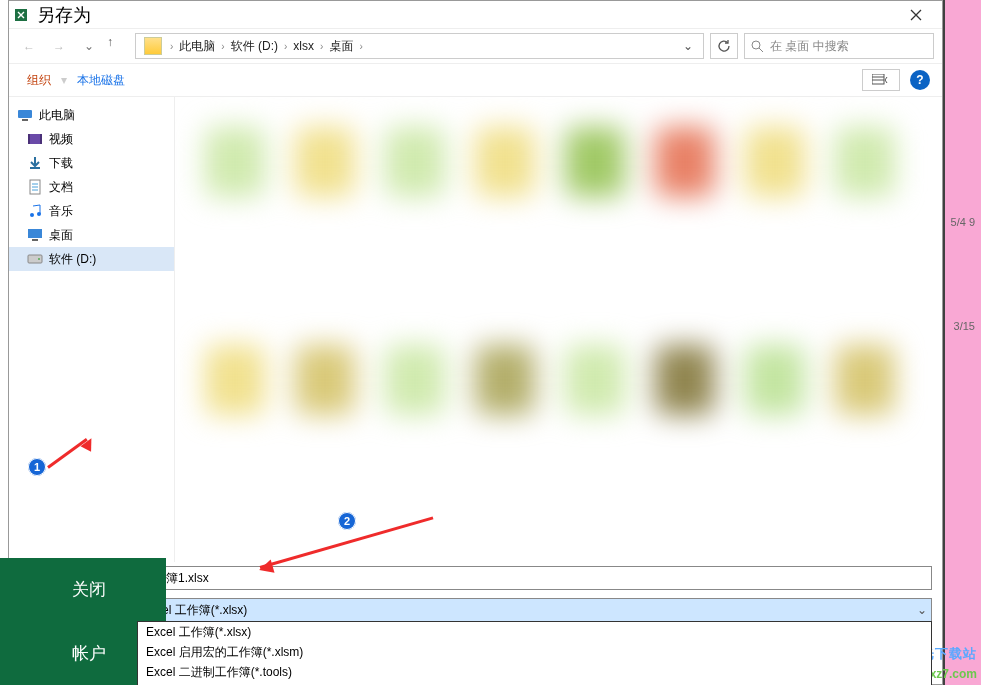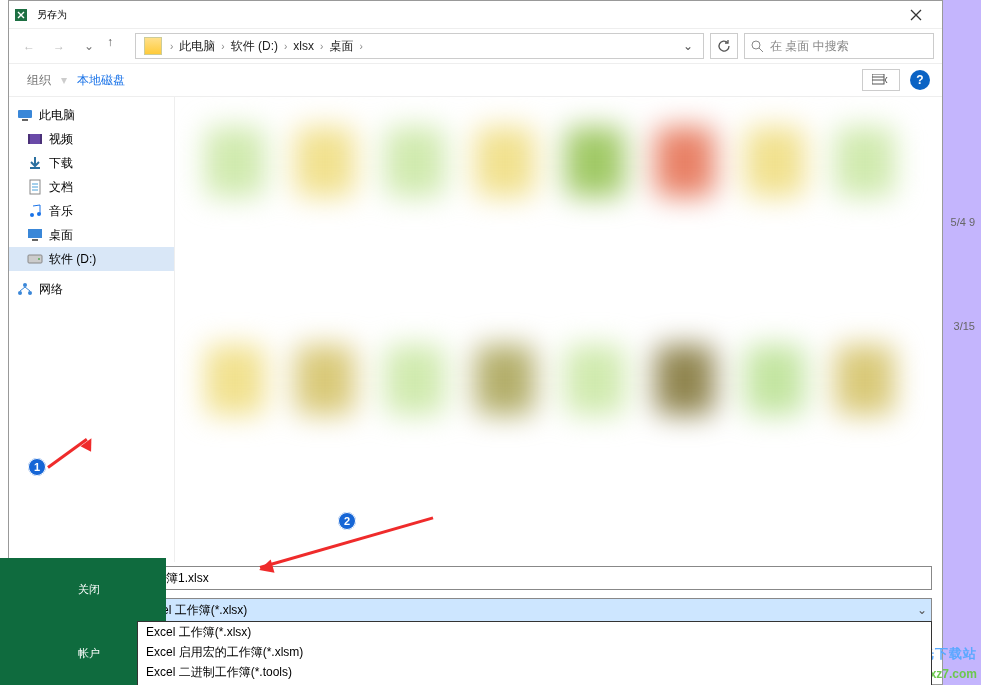--- a/index.html
+++ b/index.html
@@ -1,36 +1,36 @@
 <!DOCTYPE html>
 <html><head>
 <meta charset="utf-8">
 <style>
 * { box-sizing: border-box; margin: 0; padding: 0; }
 body { font-family: "Microsoft YaHei", "Segoe UI", sans-serif; font-size: 12px; background: #fff; width: 981px; height: 685px; overflow: hidden; position: relative; }
-.bg-right { position: absolute; top: 0; right: 0; width: 40px; height: 100%; background: #c4b5fd; border-left: 2px solid #404040; }
+.bg-right { position: absolute; top: 0; right: 0; width: 40px; height: 100%; background: #f9a8d4; border-left: 4px solid #404040; }
 .bg-right .date1 { position: absolute; right: 6px; top: 216px; color: #666; font-size: 11px; }
 .bg-right .date2 { position: absolute; right: 6px; top: 320px; color: #666; font-size: 11px; }
 .dialog { position: absolute; left: 8px; top: 0; width: 935px; height: 685px; background: #fff; border: 1px solid #999; display: flex; flex-direction: column; }
 .titlebar { height: 28px; display: flex; align-items: center; padding: 0 6px; border-bottom: 1px solid #eee; }
 .titlebar .excel-icon { width: 16px; height: 16px; margin-right: 6px; }
-.titlebar .title { flex: 1; font-size: 10px; }
+.titlebar .title { flex: 1; font-size: 18px; }
 .titlebar .close { width: 40px; height: 24px; display: flex; align-items: center; justify-content: center; cursor: pointer; font-size: 14px; }
 .navbar { height: 34px; display: flex; align-items: center; padding: 2px 8px; gap: 6px; }
 .nav-arrow { width: 24px; height: 24px; display: flex; align-items: center; justify-content: center; color: #bbb; border-radius: 2px; }
 .nav-up { width: 22px; height: 22px; color: #555; }
 .breadcrumb { flex: 1; height: 26px; border: 1px solid #ccc; display: flex; align-items: center; padding: 0 4px; background: #fff; }
 .breadcrumb .pc-icon { width: 18px; height: 18px; margin: 0 4px; background: linear-gradient(#ffe08a, #ffcb3a); border: 1px solid #cc9; }
 .breadcrumb span.sep { color: #888; margin: 0 4px; font-size: 10px; }
 .breadcrumb span.seg { color: #222; padding: 2px 2px; }
 .bc-drop { margin-left: auto; color: #555; padding: 0 6px; }
 .refresh { width: 28px; height: 26px; border: 1px solid #ccc; display: flex; align-items: center; justify-content: center; color: #555; }
 .search { width: 190px; height: 26px; border: 1px solid #ccc; display: flex; align-items: center; padding: 0 6px; gap: 6px; color: #888; }
 .toolbar { height: 34px; display: flex; align-items: center; padding: 0 12px; border-top: 1px solid #eee; border-bottom: 1px solid #eee; gap: 4px; }
-.toolbar .org { color: #737373; padding: 4px 6px; }
+.toolbar .org { color: #c2410c; padding: 4px 6px; }
 .toolbar .sep { color: #ccc; }
 .toolbar .newf { color: #1a73e8; padding: 4px 6px; }
 .toolbar .spacer { flex: 1; }
 .toolbar .view { width: 38px; height: 22px; border: 1px solid #ccc; margin-right: 6px; display: flex; align-items: center; justify-content: center; }
 .toolbar .help { width: 20px; height: 20px; border-radius: 50%; background: #0b63c4; color: #fff; display: flex; align-items: center; justify-content: center; font-size: 12px; font-weight: bold; }
 .body { flex: 1; display: flex; min-height: 0; }
 .tree { width: 166px; border-right: 1px solid #eee; padding: 6px 0; overflow: auto; }
 .tree-item { display: flex; align-items: center; height: 24px; padding: 0 8px 0 18px; gap: 6px; cursor: default; }
 .tree-item.sel { background: #d9e7f7; }
 .tree-item .ticon { width: 16px; height: 16px; }
@@ -44,21 +44,21 @@
 .type-box { flex: 1; height: 24px; border: 1px solid #888; background: #cde6ff; display: flex; align-items: center; padding: 0 6px; color: #000; position: relative; }
 .type-box .chev { position: absolute; right: 4px; color: #555; }
 .dropdown { position: absolute; left: 128px; right: 10px; top: 27px; background: #fff; border: 1px solid #333; z-index: 5; }
 .dropdown .opt { padding: 2px 8px; font-size: 12px; line-height: 16px; color: #000; white-space: nowrap; }
 .author-row { display: flex; padding: 4px 10px 8px; gap: 6px; }
 .author-row .lbl { width: 110px; text-align: right; color: #666; }
 .footer { display: flex; align-items: center; padding: 6px 10px; gap: 8px; }
 .footer .hide { color: #333; margin-left: 6px; }
 .footer .caret { color: #555; width: 14px; display: inline-block; text-align: center; }
 .sidebar-green { position: absolute; left: 0; top: 558px; width: 166px; height: 127px; background: #0f6b3e; color: #fff; display: flex; flex-direction: column; align-items: center; }
-.sidebar-green .item { height: 50%; display: flex; align-items: center; justify-content: center; width: 100%; font-size: 11px; padding-left: 12px; }
+.sidebar-green .item { height: 50%; display: flex; align-items: center; justify-content: center; width: 100%; font-size: 17px; padding-left: 12px; }
 .num-badge { position: absolute; width: 18px; height: 18px; border-radius: 50%; background: #1666d6; color: #fff; font-size: 11px; font-weight: bold; display: flex; align-items: center; justify-content: center; box-shadow: 0 0 0 1px #fff inset; }
 .arrow-line { position: absolute; background: #ef2b2b; transform-origin: left center; height: 3px; }
 .watermark { position: absolute; right: 4px; bottom: 4px; text-align: right; }
 .watermark .t1 { font-size: 13px; font-weight: bold; color: #5aa8ff; letter-spacing: 1px; }
 .watermark .t2 { font-size: 12px; color: #6cc84e; font-weight: bold; }
 .wm-icon { display: inline-block; width: 24px; height: 24px; border-radius: 50%; border: 3px solid #5aa8ff; position: relative; vertical-align: middle; margin-right: 4px; }
 .wm-icon::after { content: ""; position: absolute; width: 10px; height: 10px; border: 3px solid #6cc84e; border-left: none; border-bottom: none; border-radius: 0 12px 0 0; right: -3px; top: -3px; }
 </style>
 </head>
 <body>
@@ -178,29 +178,20 @@
             <rect x="5" y="12" width="6" height="2" fill="#666"></rect>
           </svg>
           <span>桌面</span>
         </div>
         <div class="tree-item sel">
           <svg class="ticon" viewBox="0 0 16 16">
             <rect x="1" y="4" width="14" height="8" rx="1" fill="#ccc" stroke="#888"></rect>
             <circle cx="12" cy="8" r="1" fill="#5a5"></circle>
           </svg>
           <span>软件 (D:)</span>
-        </div>
-        <div class="tree-item" style="padding-left: 8px; margin-top: 6px;">
-          <svg class="ticon" viewBox="0 0 16 16">
-            <circle cx="8" cy="4" r="2" fill="#3a87d8"></circle>
-            <circle cx="3" cy="12" r="2" fill="#3a87d8"></circle>
-            <circle cx="13" cy="12" r="2" fill="#3a87d8"></circle>
-            <path d="M8 6 L3 10 M8 6 L13 10" stroke="#3a87d8"></path>
-          </svg>
-          <span>网络</span>
         </div>
       </div>
     <div class="content">
       <div class="blur-bg">
         <div style="background:#c8e6a0"></div>
           <div style="background:#eedc7a"></div>
           <div style="background:#c8e6a0"></div>
         <div style="background:#eedc7a"></div>
           <div style="background:#8fc04a"></div>
           <div style="background:#e46a4a"></div>

